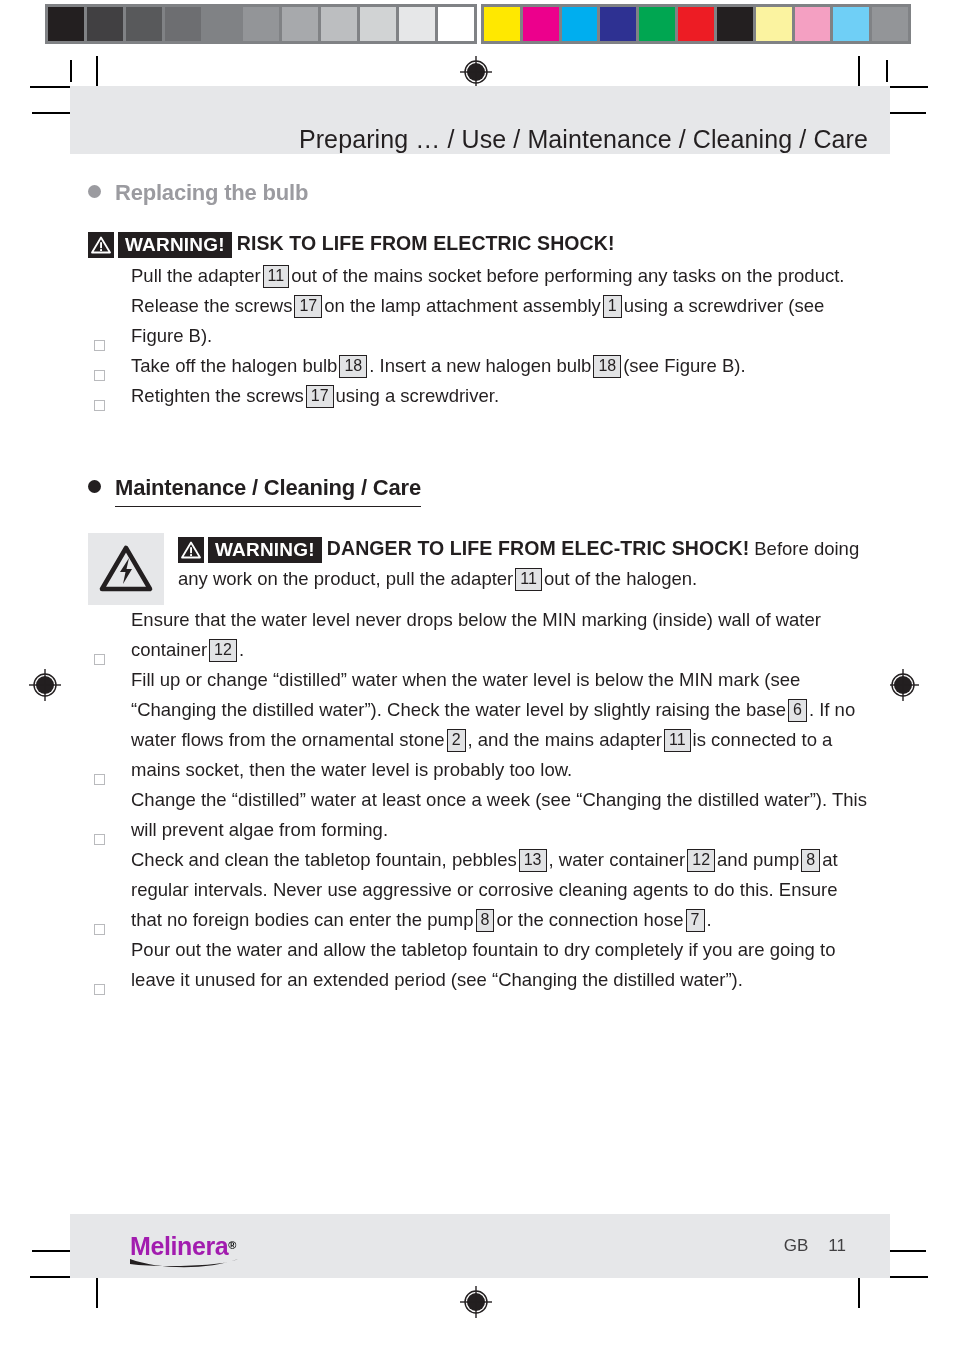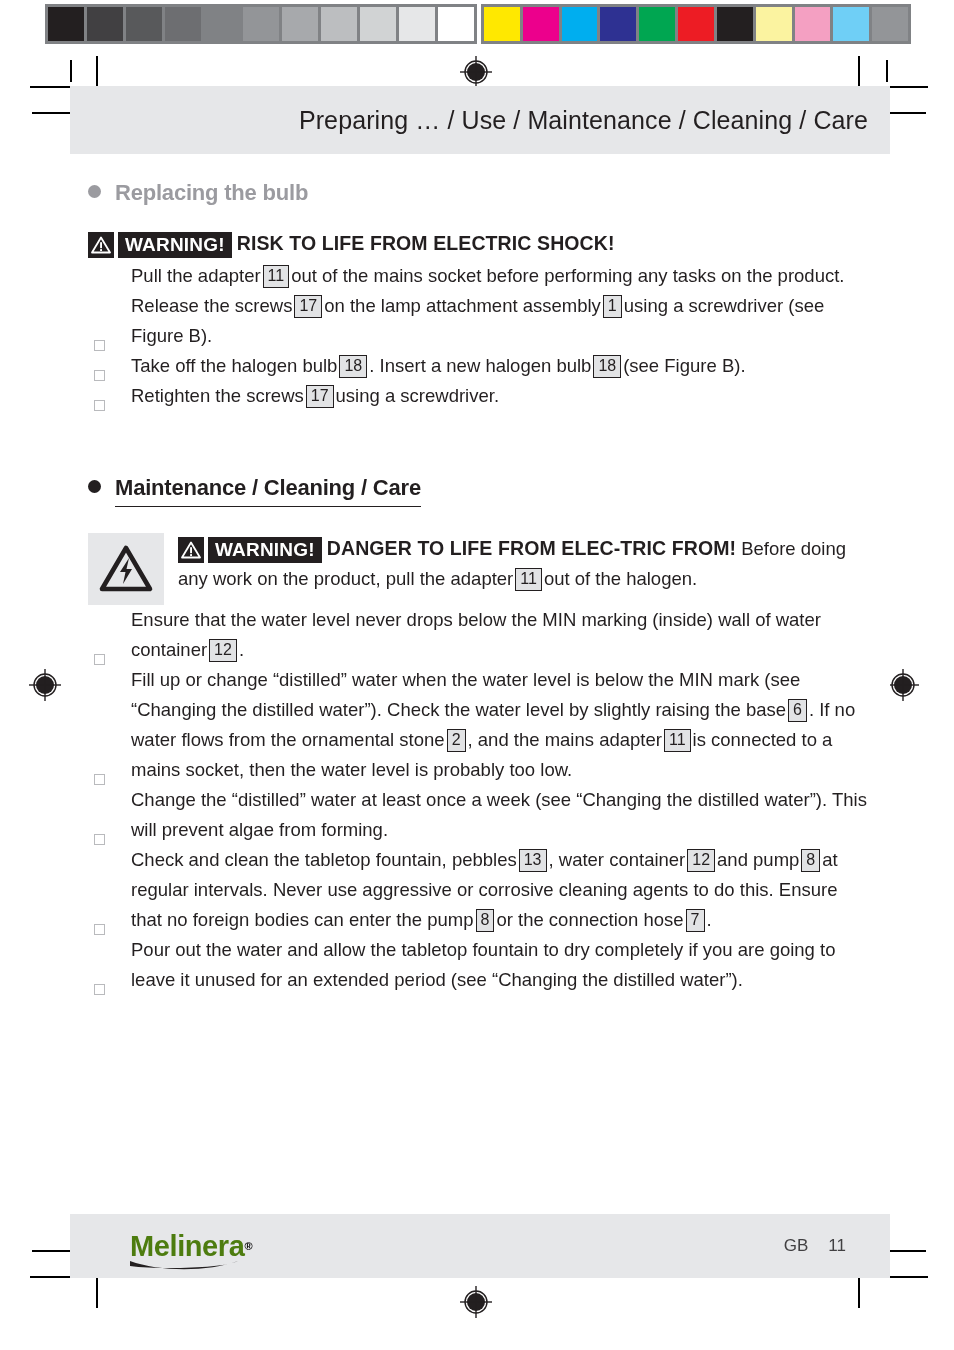--- a/index.html
+++ b/index.html
@@ -56,21 +56,21 @@
     top: 86px;
     width: 820px;
     height: 1192px;
     background: #ffffff;
   }
 
   #page-header {
     height: 68px;
     background: #e6e7e9;
     display: flex;
-    align-items: center;
+    align-items: flex-end;
     justify-content: flex-end;
     padding-right: 22px;
     box-sizing: border-box;
   }
   #page-header .header-title {
     font-size: 25px;
     color: #231f20;
     letter-spacing: 0.1px;
     white-space: nowrap;
   }
@@ -211,23 +211,23 @@
     display: flex;
     align-items: center;
     box-sizing: border-box;
     padding: 0 44px 0 60px;
   }
   #brand-logo {
     position: relative;
     display: inline-block;
   }
   #brand-logo .brand-word {
-    font-size: 29px;
+    font-size: 25px;
     font-weight: bold;
-    color: #4d7c0f;
+    color: #a21caf;
     letter-spacing: -0.4px;
   }
   #brand-logo .brand-reg {
     font-size: 11px;
     vertical-align: super;
     font-weight: bold;
   }
   #brand-logo .brand-swoosh {
     position: absolute;
     left: 0;
@@ -393,21 +393,21 @@
       <span class="bullet-body">
         <span class="warn-badge">
           <span class="warn-tri-box">
             <svg width="20" height="18" viewBox="0 0 20 18">
               <path d="M10 1.5 L19 16.5 L1 16.5 Z" fill="none" stroke="#ffffff" stroke-width="1.8" stroke-linejoin="round"></path>
               <rect x="9.1" y="6.2" width="1.9" height="6" fill="#ffffff"></rect>
               <rect x="9.1" y="13.1" width="1.9" height="1.9" fill="#ffffff"></rect>
             </svg>
           </span>
           <span class="warn-word">WARNING!</span>
-        </span><span class="warn-head">DANGER TO LIFE FROM ELEC-</span><span class="warn-head" style="margin-right:5px;">TRIC FROM!</span><span>Before doing any work on the product, pull the adapter</span><span class="ref">11</span><span>out of the halogen.</span>
+        </span><span class="warn-head">DANGER TO LIFE FROM ELEC-</span><span class="warn-head" style="margin-right:5px;">TRIC SHOCK!</span><span>Before doing any work on the product, pull the adapter</span><span class="ref">11</span><span>out of the halogen.</span>
       </span>
     </div>
 
     <div class="para bullet-row">
       <span class="bullet-sq"></span>
       <span class="bullet-body"><span>Ensure that the water level never drops below the MIN marking (inside) wall of water container</span><span class="ref">12</span><span>.</span></span>
     </div>
 
     <div class="para bullet-row">
       <span class="bullet-sq"></span>

